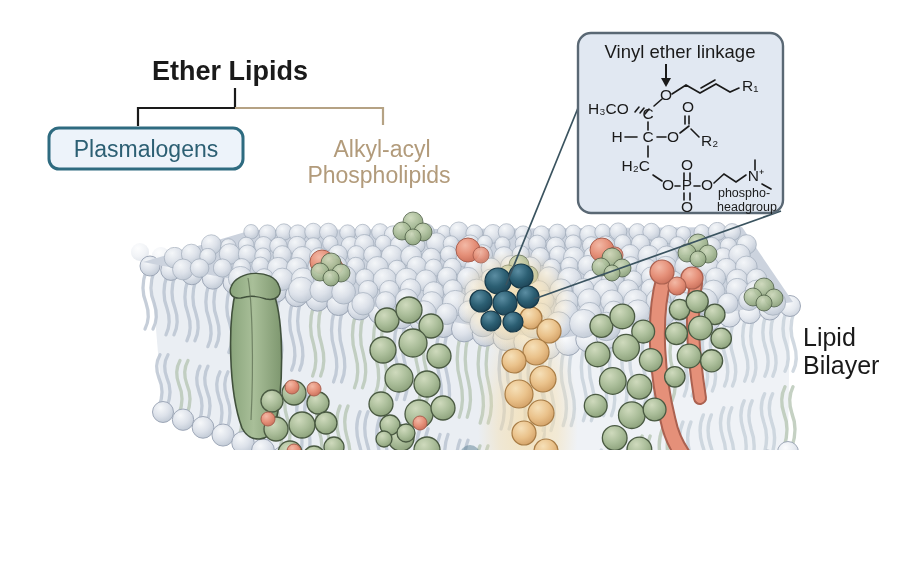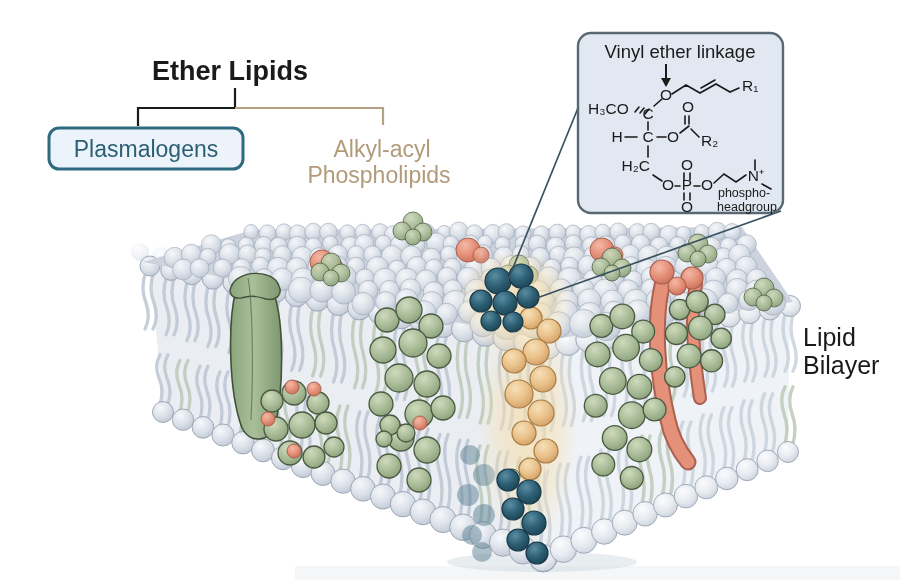--- a/index.html
+++ b/index.html
@@ -1,16 +1,16 @@
 <!DOCTYPE html>
 <html style="--plasmalogen_teal: #2c5f73; --plasmalogen_teal_light: #4b8097; --plasmalogen_teal_dark: #16394a; --plasmalogen_text: #2c5f73; --plasmalogens_box_fill: #edf3fa; --plasmalogens_box_border: #2e6b80; --tan: #eac28b; --tan_light: #f3d9ae; --tan_dark: #a87c45; --tan_text: #b29b7b; --tan_line: #b5a284; --head_gray: #dde2ea; --head_hi: #f4f6f9; --head_lo: #c2cad6; --head_stroke: #97a2b2; --tail_gray: #b8c2cf; --tail_green: #b7c6b4; --tail_light: #c6cfda; --green_protein: #9eb48e; --green_cluster: #aabd99; --green_cluster_hi: #c6d4b6; --green_dark: #4a5a42; --salmon: #e59079; --salmon_dark: #ab6150; --box_fill: #e1e8f2; --box_stroke: #5a6874; --glow: #f6dfae; --line_black: #1a1a1a; --connector: #3a535f; --face_left: #eaeef3; --face_right: #eff2f6; --top_base: #ccd3de; --shadow: #cdd6dd;"><head>
 <meta charset="utf-8">
 <style>
   html,body{margin:0;padding:0;background:#ffffff;}
-  .stage{position:relative;width:900px;height:582px;background:#fff;overflow:hidden;
+  .stage{position:relative;width:900px;height:450px;background:#fff;overflow:hidden;
          font-family:"Liberation Sans", sans-serif;}
   svg{display:block;}
   text{font-family:"Liberation Sans", sans-serif;fill:#1a1a1a;}
   .t-title{font-size:27px;font-weight:bold;}
   .t-plasma{font-size:23px;fill:var(--plasmalogen_text);}
   .t-tan{font-size:23px;fill:var(--tan_text);}
   .t-inset-title{font-size:18.5px;font-weight:500;}
   .t-atom{font-size:15.5px;}
   .t-small{font-size:12.5px;}
   .t-bilayer{font-size:25px;}

